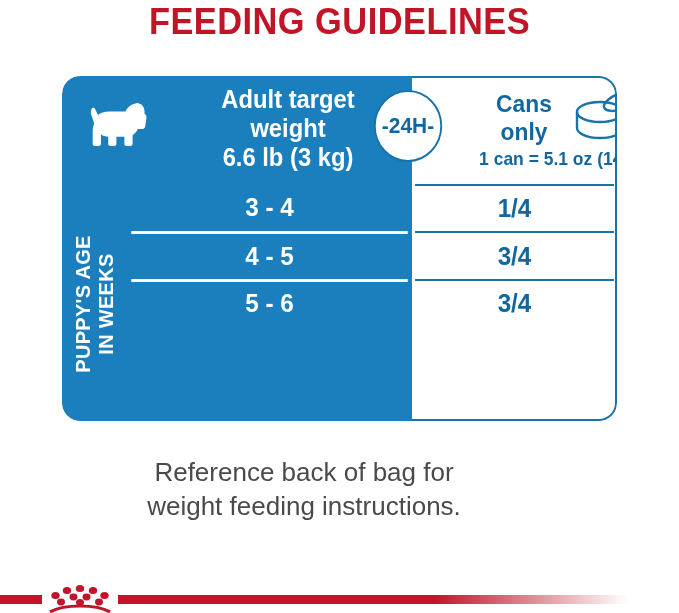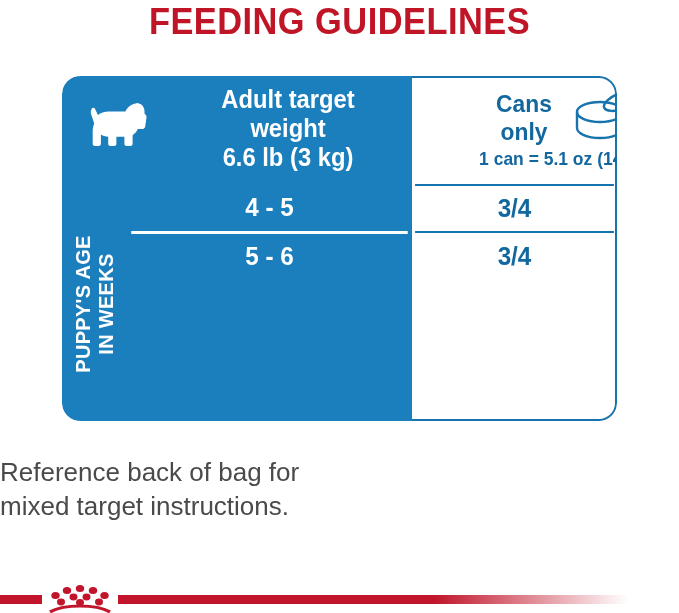--- a/index.html
+++ b/index.html
@@ -229,21 +229,21 @@
     border-top: 2px solid #1773ab;
     box-sizing: border-box;
     transform: scaleX(0.97);
   }
 
   
   .footer-note {
     position: absolute;
     left: 0; top: 455px;
     width: 608px;
-    text-align: left;
+    text-align: center;
     color: #4a4a4a;
     font-size: 26px;
     line-height: 34px;
   }
 
   
   .brandbar {
     position: absolute;
     left: 0; top: 584px;
     width: 679px;
@@ -285,20 +285,25 @@
           <ellipse fill="#ffffff" cx="56" cy="20" rx="6" ry="9"></ellipse>
         </svg>
       </div>
 
       <div class="hdr-weight">
         <span>Adult target</span>
         <span>weight</span>
         <span>6.6 lb (3 kg)</span>
       </div>
 
+      <div class="hdr-24h">
+        <div class="tick tick-top"></div>
+        <div class="tick tick-bot"></div>
+        <div class="circ-24">-24H-</div>
+      </div>
 
       <div class="hdr-cans">
         <div class="cans-label">
           <div>Cans</div>
           <div>only</div>
         </div>
         <svg class="can-icon" viewBox="0 0 74 58">
           <g fill="none" stroke="#1773ab" stroke-width="2.4">
             <ellipse cx="30" cy="23" rx="23" ry="10"></ellipse>
             <path d="M7 23v16c0 5.5 10.3 10 23 10s23-4.5 23-10V23"></path>
@@ -311,34 +316,38 @@
 
     <div class="side-label">
       <div class="side-inner">
         <div>PUPPY'S AGE</div>
         <div>IN WEEKS</div>
       </div>
     </div>
 
     <div class="rows">
       <div class="row">
+        <div class="cell-age">3 - 4</div>
+        <div class="cell-amt">1/4</div>
+      </div>
+      <div class="row">
         <div class="cell-age">4 - 5</div>
         <div class="cell-amt">3/4</div>
       </div>
       <div class="row">
         <div class="cell-age">5 - 6</div>
         <div class="cell-amt">3/4</div>
       </div>
     </div>
   </div>
 </div>
 
 <div class="footer-note">
   <div>Reference back of bag for</div>
-  <div>mixed target instructions.</div>
+  <div>weight feeding instructions.</div>
 </div>
 
 <div class="brandbar">
   <div class="bar-left"></div>
   <div class="bar-right"></div>
   <svg class="crown" viewBox="0 0 72 29">
     <g fill="#c0152a">
       <ellipse cx="36" cy="4.5" rx="4.2" ry="3.6"></ellipse>
       <ellipse cx="23" cy="6.5" rx="4.2" ry="3.6"></ellipse>
       <ellipse cx="49" cy="6.5" rx="4.2" ry="3.6"></ellipse>

